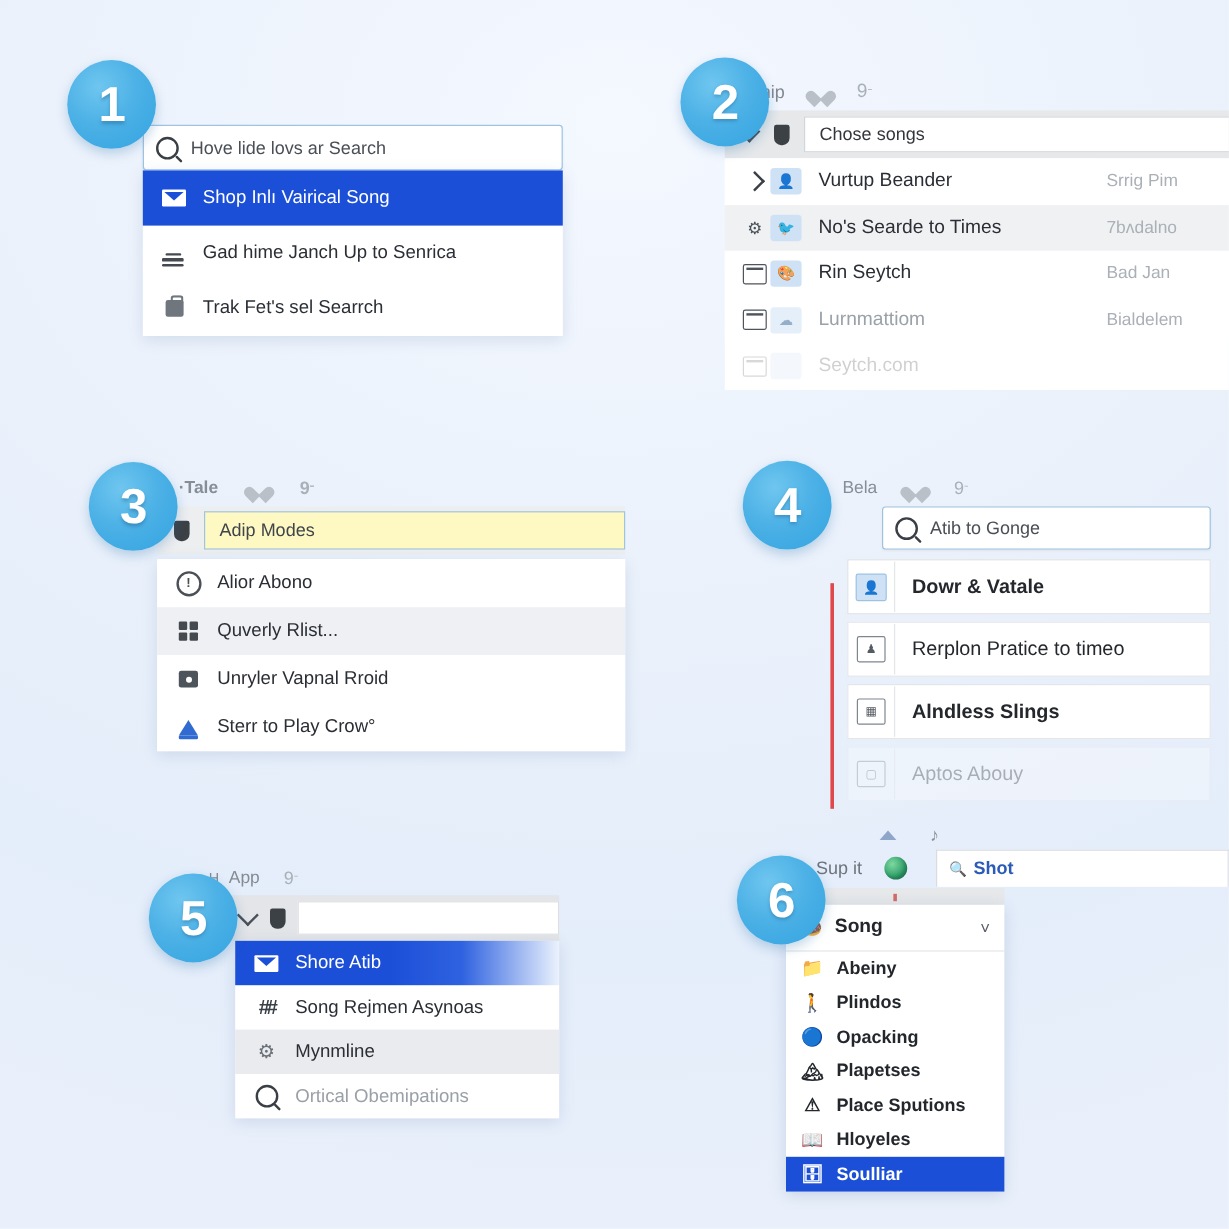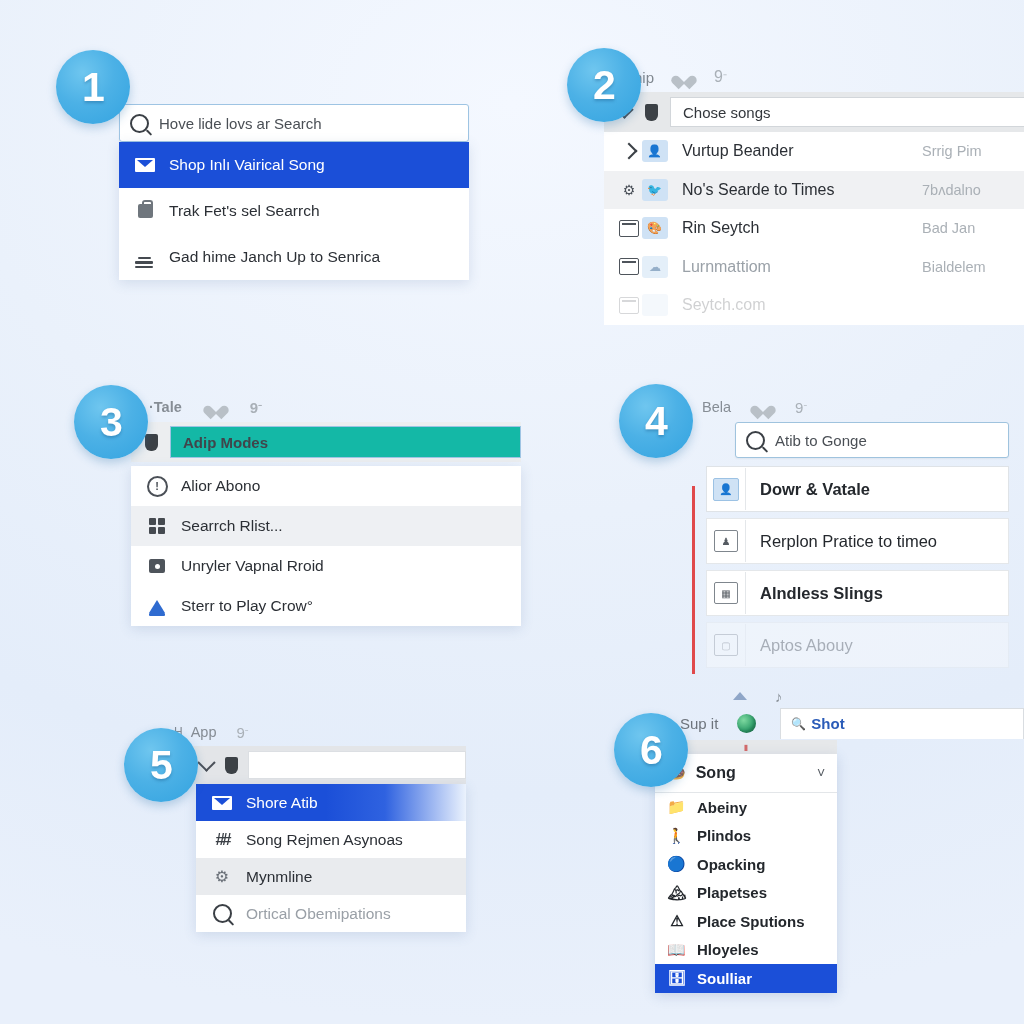--- a/index.html
+++ b/index.html
@@ -60,22 +60,22 @@
   #p2 .lrow .chev{width:26px;color:#3b3f44;font-size:15px;}
   #p2 .lrow .tile{width:26px;height:22px;border-radius:3px;background:#cfe2f5;
                   display:flex;align-items:center;justify-content:center;font-size:12px;color:#3f6e9e;margin-right:14px;}
   #p2 .lrow .nm{flex:1;}
   #p2 .lrow .sub{width:112px;color:#aab0b6;font-size:14.5px;}
 
   
   #p3{left:131px;top:392px;width:390px;}
   #p3 .tbar{display:flex;align-items:center;gap:26px;height:30px;padding-left:18px;font-size:14.5px;color:#868d95;font-weight:bold;}
   #p3 .row2{display:flex;align-items:center;height:40px;background:#eceef0;padding-left:14px;}
-  #p3 .row2 .inp{flex:1;margin-left:12px;height:30px;background:#14b8a6;border:1px solid #9ec4e3;
-                 display:flex;align-items:center;padding-left:12px;font-size:15px;color:#40454b;font-weight:bold;}
+  #p3 .row2 .inp{flex:1;margin-left:12px;height:30px;background:#fef9c3;border:1px solid #9ec4e3;
+                 display:flex;align-items:center;padding-left:12px;font-size:15px;color:#40454b;}
   #p3 .list{margin-left:0;}
   #p3 .mi{height:40px;background:#fff;}
   #p3 .mi.alt{background:#eef0f3;}
 
   
   #p4{left:692px;top:392px;width:317px;}
   #p4 .tbar{display:flex;align-items:center;gap:24px;height:30px;padding-left:10px;font-size:14.5px;color:#868d95;}
   #p4 .searchbox{height:34px;margin-left:43px;}
   #p4 .body{position:relative;padding-left:14px;padding-top:8px;}
   #p4 .redbar{position:absolute;left:0px;top:28px;bottom:-6px;width:3px;background:#e0494b;}
@@ -158,32 +158,32 @@
       <span class="txt">Hove lide lovs ar Search</span>
     </div>
     <div class="card list">
       <div class="mi sel">
         <span class="ico">
             <span class="env"></span>
           </span>
         <span>Shop Inlı Vairical Song</span>
       </div>
       <div class="mi">
-        <span class="ico">
-            <span class="bag"></span>
-          </span>
-        <span>Trak Fet's sel Searrch</span>
-      </div>
-      <div class="mi">
         <span class="ico burger" style="display:block;width:24px;margin-right:12px;padding-top:11px;">
             <i style="width:13px;margin-left:5px;"></i>
             <i style="width:18px;margin-left:2px;"></i>
             <i style="width:18px;margin-left:2px;"></i>
           </span>
         <span>Gad hime Janch Up to Senrica</span>
+      </div>
+      <div class="mi">
+        <span class="ico">
+            <span class="bag"></span>
+          </span>
+        <span>Trak Fet's sel Searrch</span>
       </div>
     </div>
   </div>
 
   <div class="badge" style="left:567px;top:48px;">
     <span>2</span>
   </div>
   <div class="panel" id="p2">
     <div class="tbar">
       <span>Ahip</span>
@@ -273,21 +273,21 @@
       </div>
       <div class="mi alt">
         <span class="ico">
             <span class="grid4">
               <span></span>
               <span></span>
               <span></span>
               <span></span>
             </span>
           </span>
-        <span>Searrch Rlist...</span>
+        <span>Quverly Rlist...</span>
       </div>
       <div class="mi">
         <span class="ico">
             <span class="imgico">
               <i></i>
             </span>
           </span>
         <span>Unryler Vapnal Rroid</span>
       </div>
       <div class="mi">

